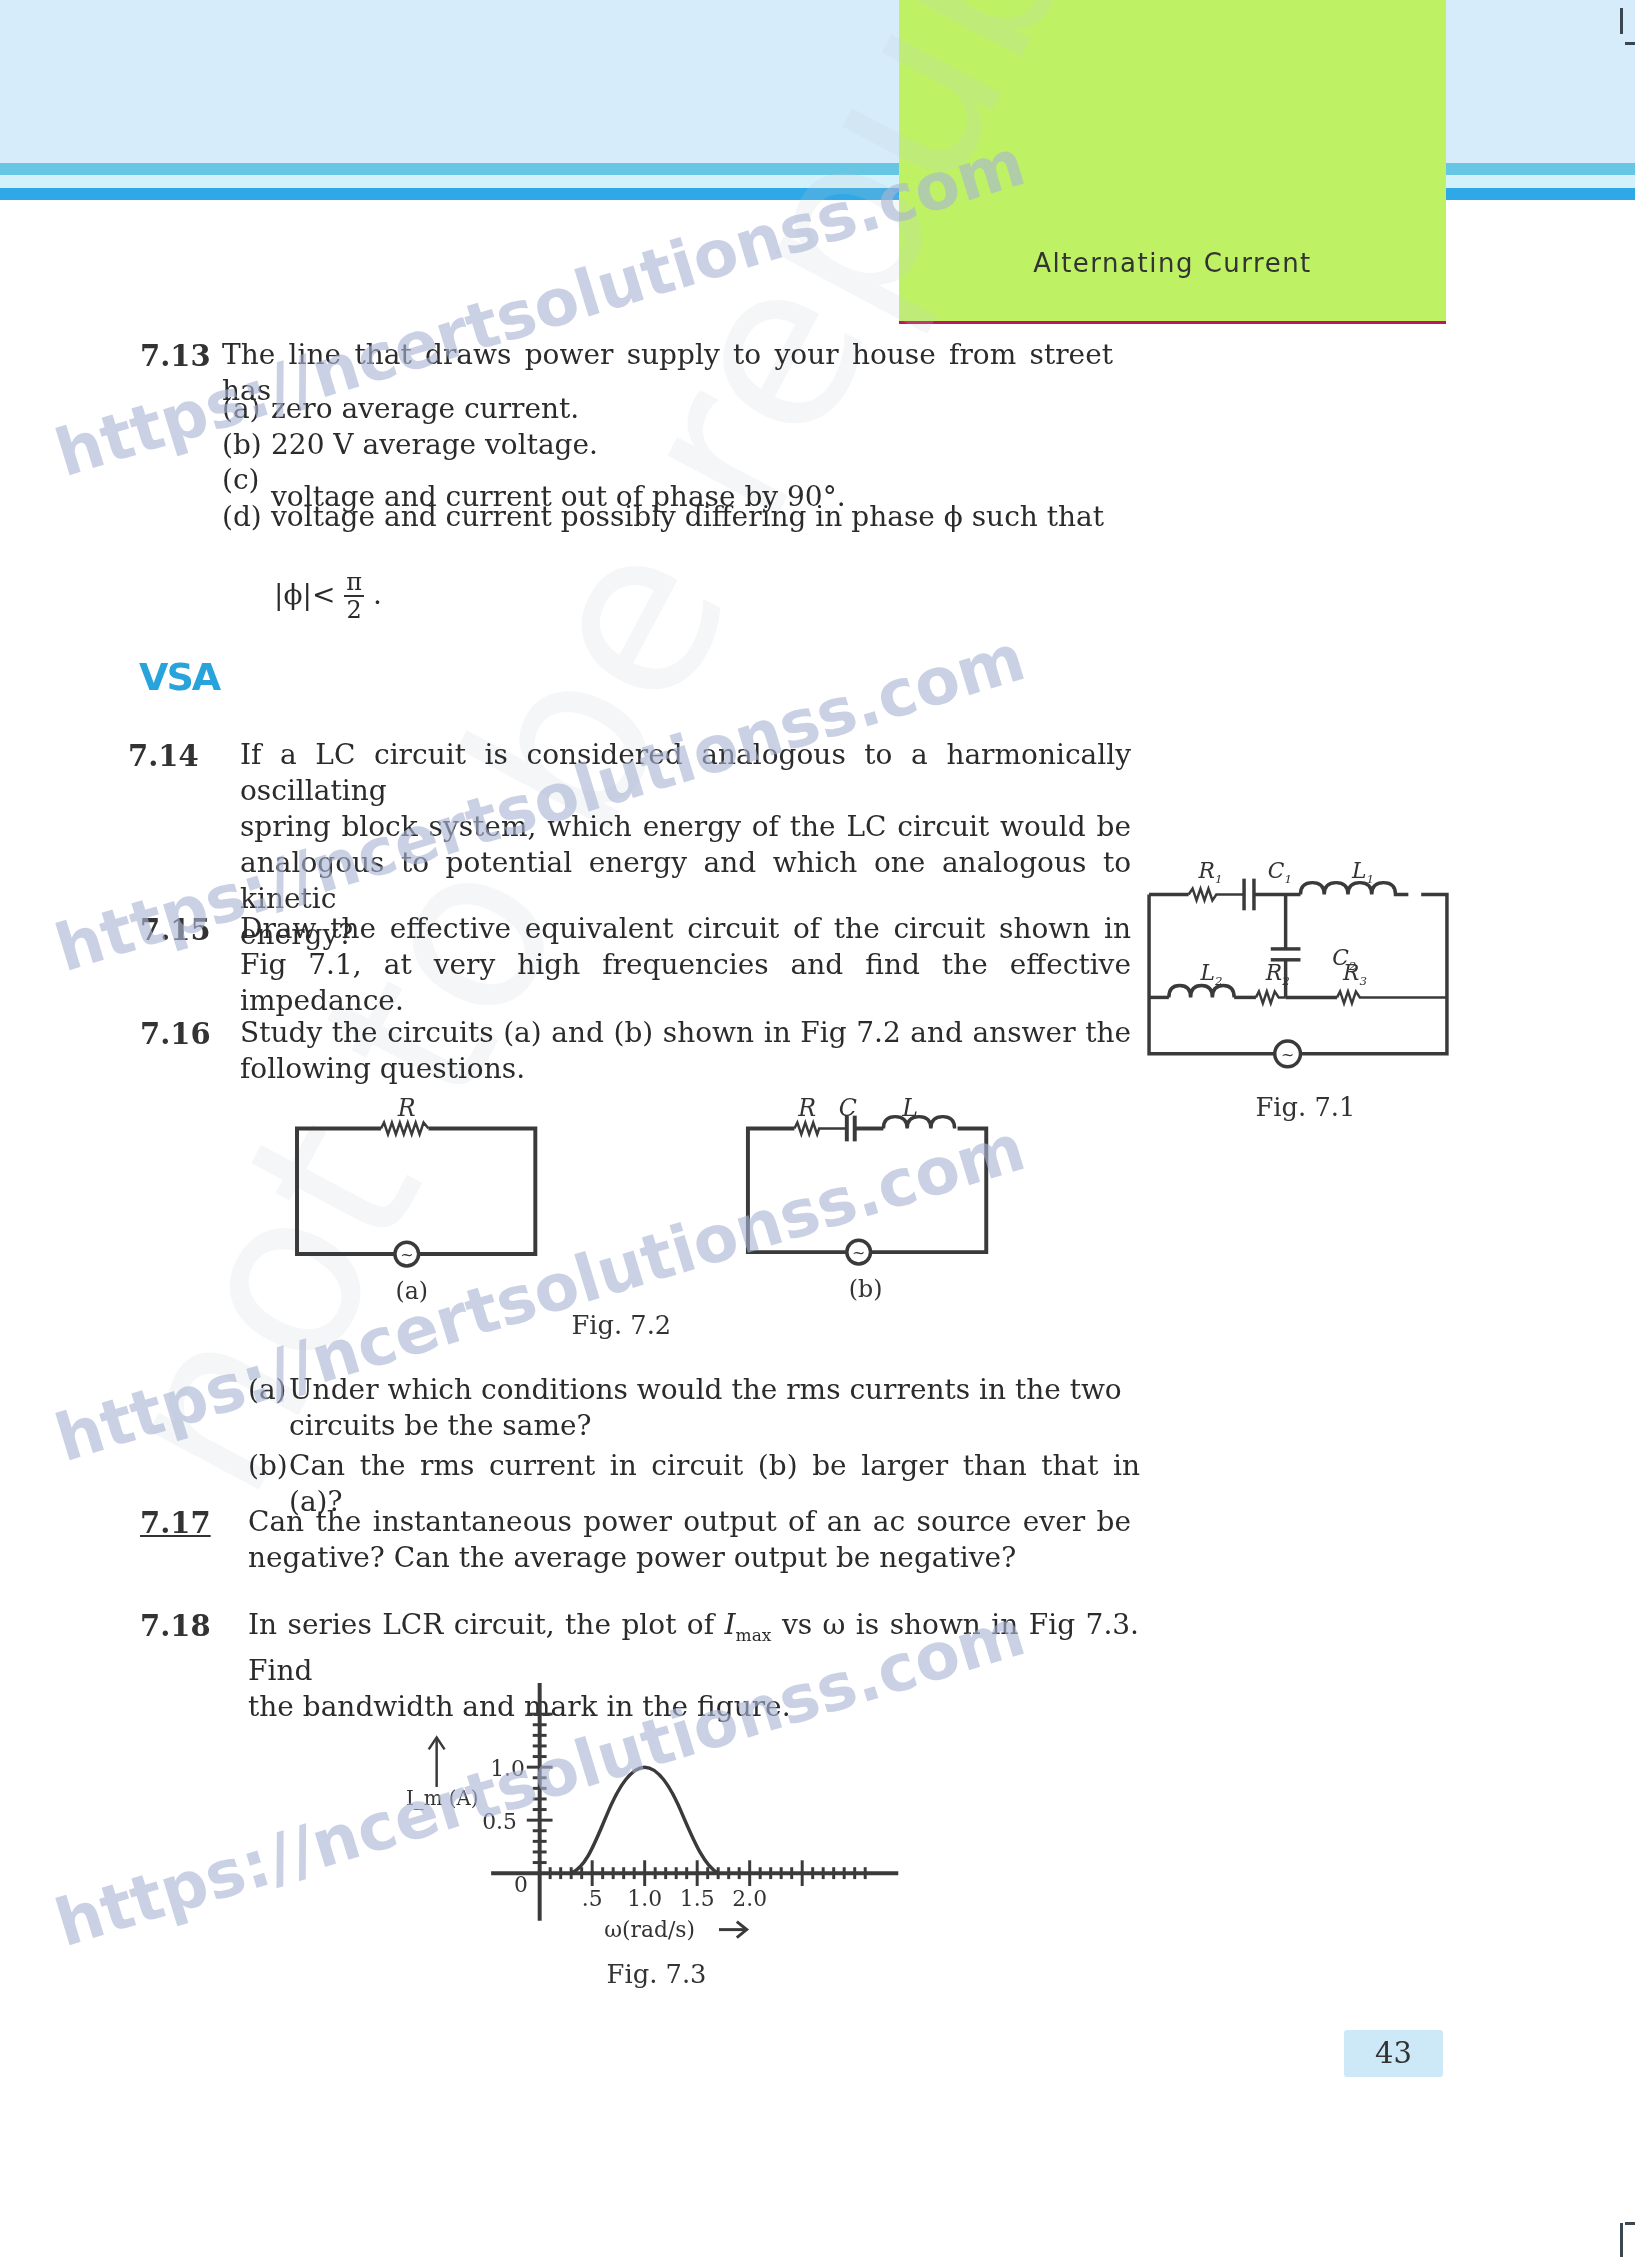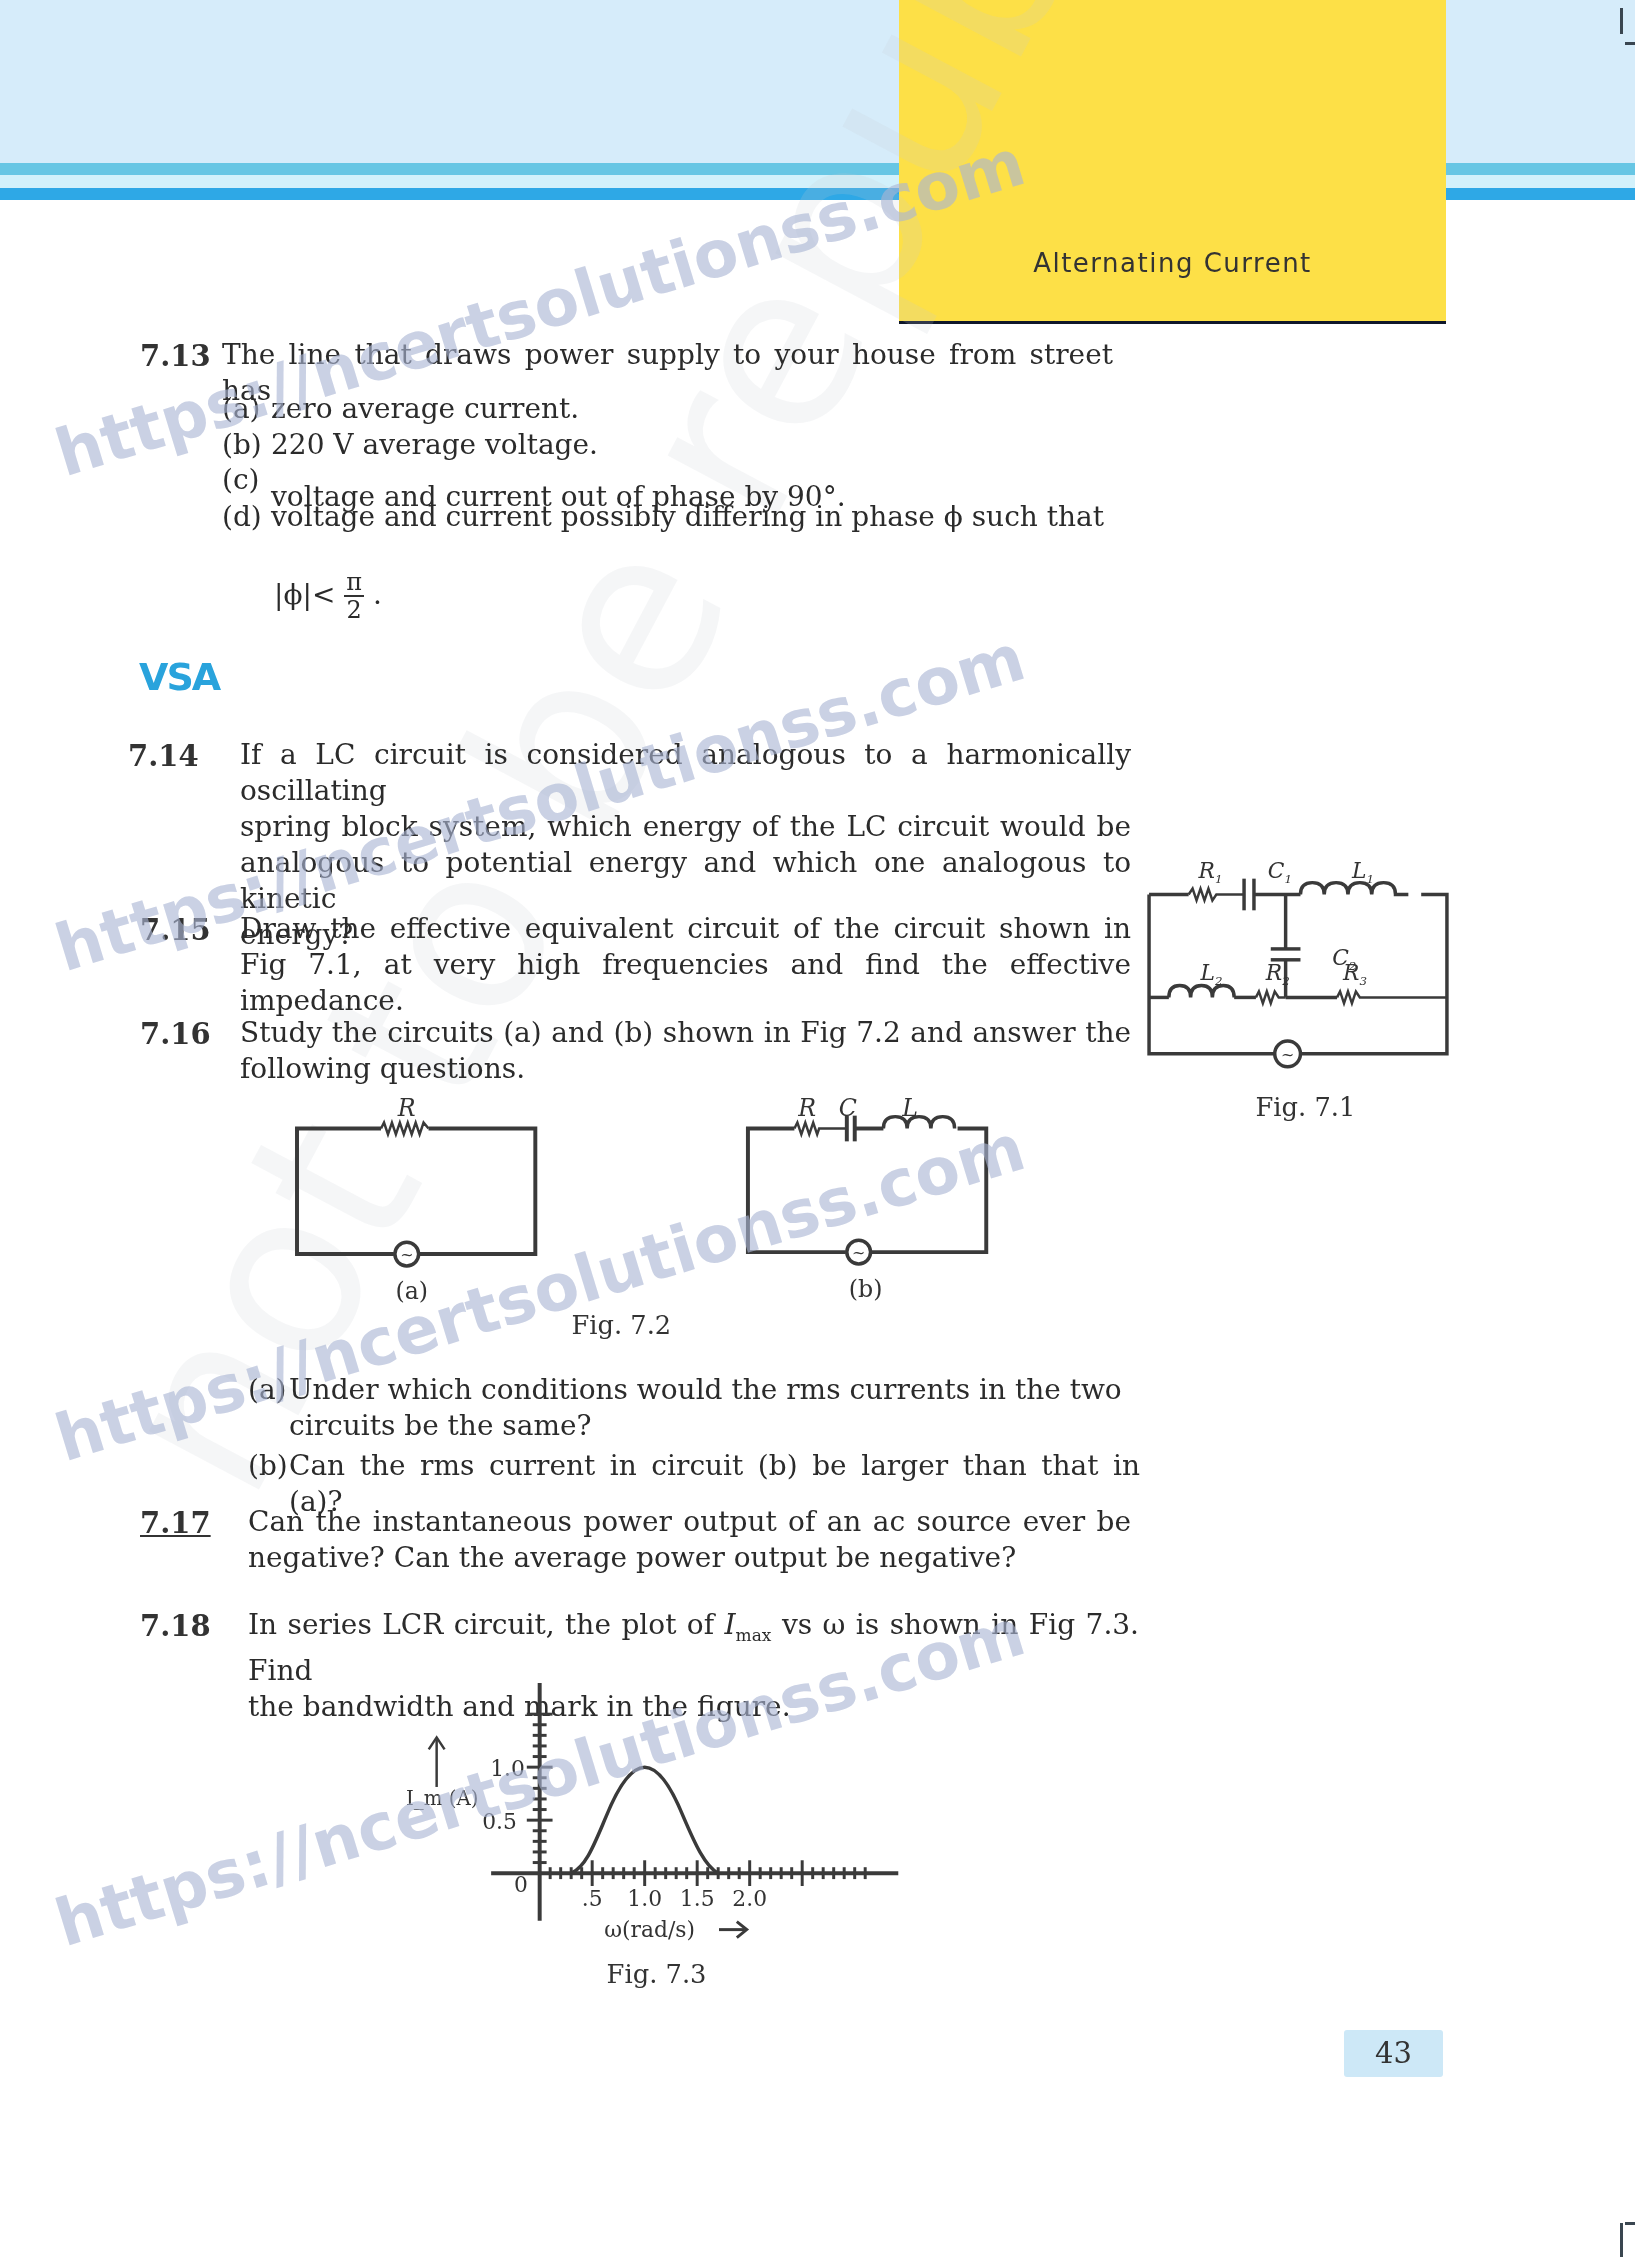--- a/index.html
+++ b/index.html
@@ -4,22 +4,22 @@
 <style>
   html, body { margin:0; padding:0; }
   body { width:1636px; height:2257px; position:relative; background:#ffffff; overflow:hidden;
          font-family:"DejaVu Serif", "Liberation Serif", serif; color:#2b2b2b; }
   .abs { position:absolute; }
   
   .hdr-bg { left:0; top:0; width:1636px; height:163px; background:#d6ecfa; }
   .hdr-bar1 { left:0; top:163px; width:1636px; height:12px; background:#67c6e4; }
   .hdr-strip { left:0; top:175px; width:1636px; height:13px; background:#d2f1fb; }
   .hdr-bar2 { left:0; top:188px; width:1636px; height:12px; background:#2ea8e6; }
-  .chapter-box { left:899px; top:0; width:547px; height:321px; background:#fde047;
-                 border-bottom:3px solid #0f172a; }
+  .chapter-box { left:899px; top:0; width:547px; height:321px; background:#bef264;
+                 border-bottom:3px solid #be185d; }
   .chapter-title { left:0; width:547px; top:248px; text-align:center;
                    font-family:"DejaVu Sans", "Liberation Sans", sans-serif; font-size:26px;
                    letter-spacing:1.5px; color:#333; }
   .cropmark { background:#3a4650; }
   
   .qnum { font-weight:bold; font-size:29px; color:#333; }
   .qtext { font-size:28px; line-height:36px; color:#2b2b2b; text-align:justify; }
   .opt { font-size:28px; line-height:36px; }
   .vsa { left:139px; top:655px; font-family:"DejaVu Sans", "Liberation Sans", sans-serif;
          font-weight:bold; font-size:38px; color:#29a3dc; letter-spacing:-2px; }

